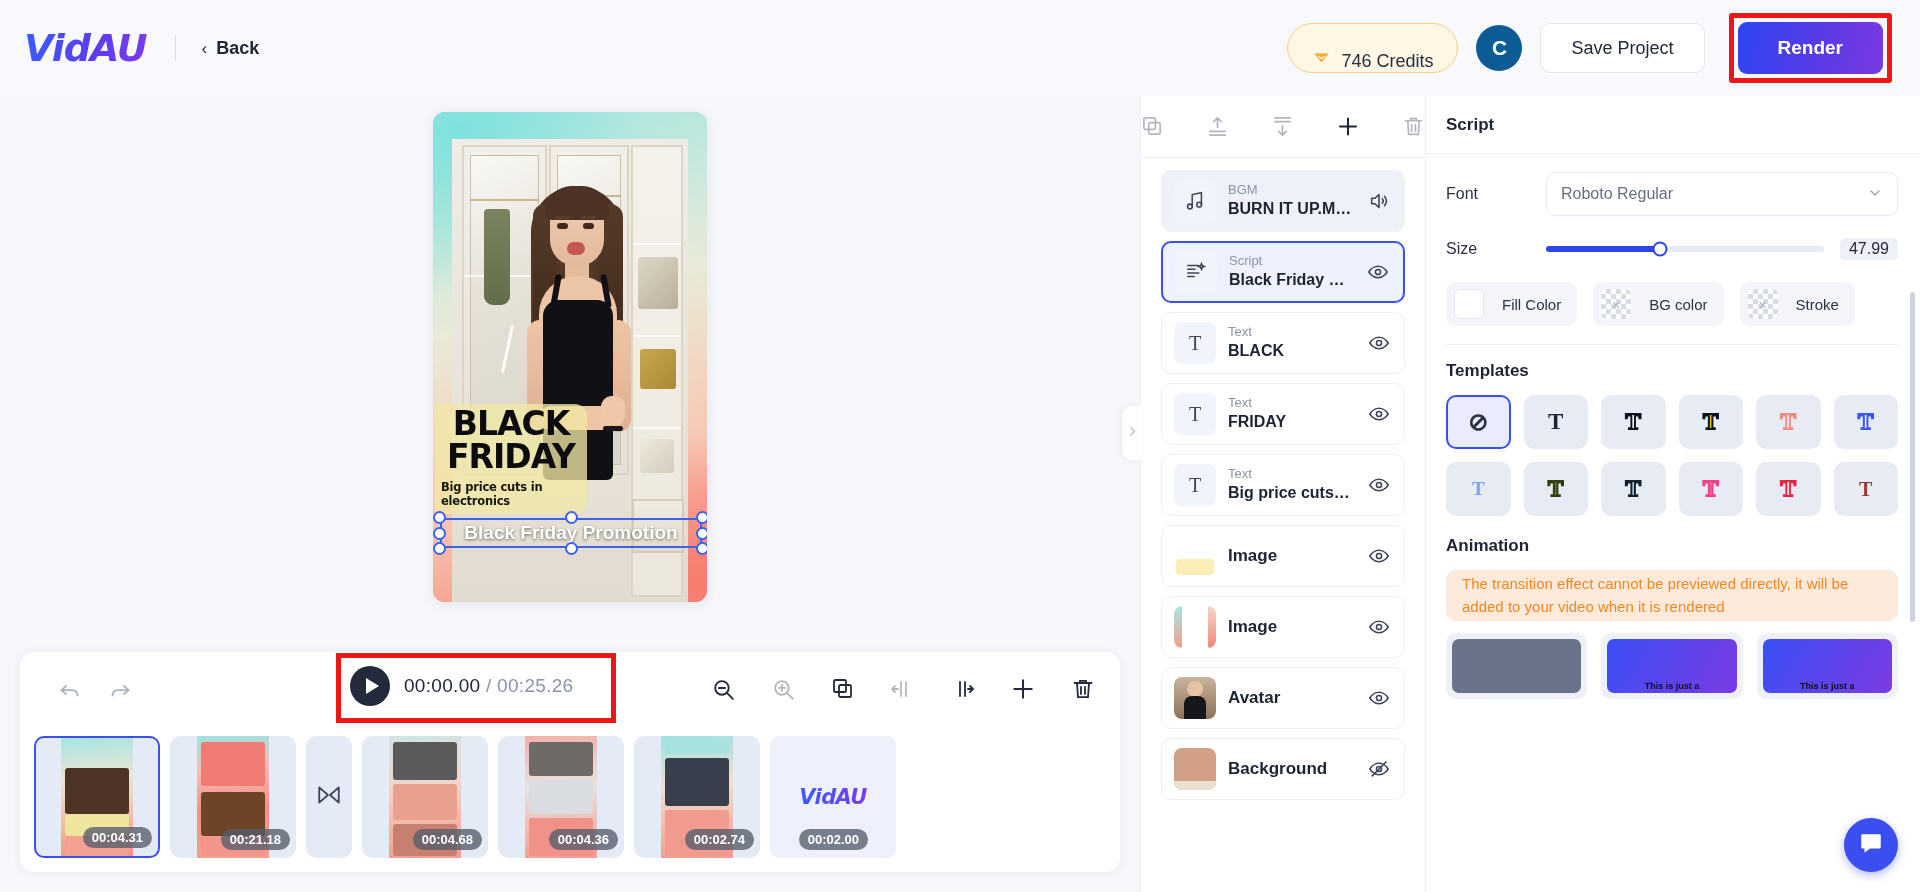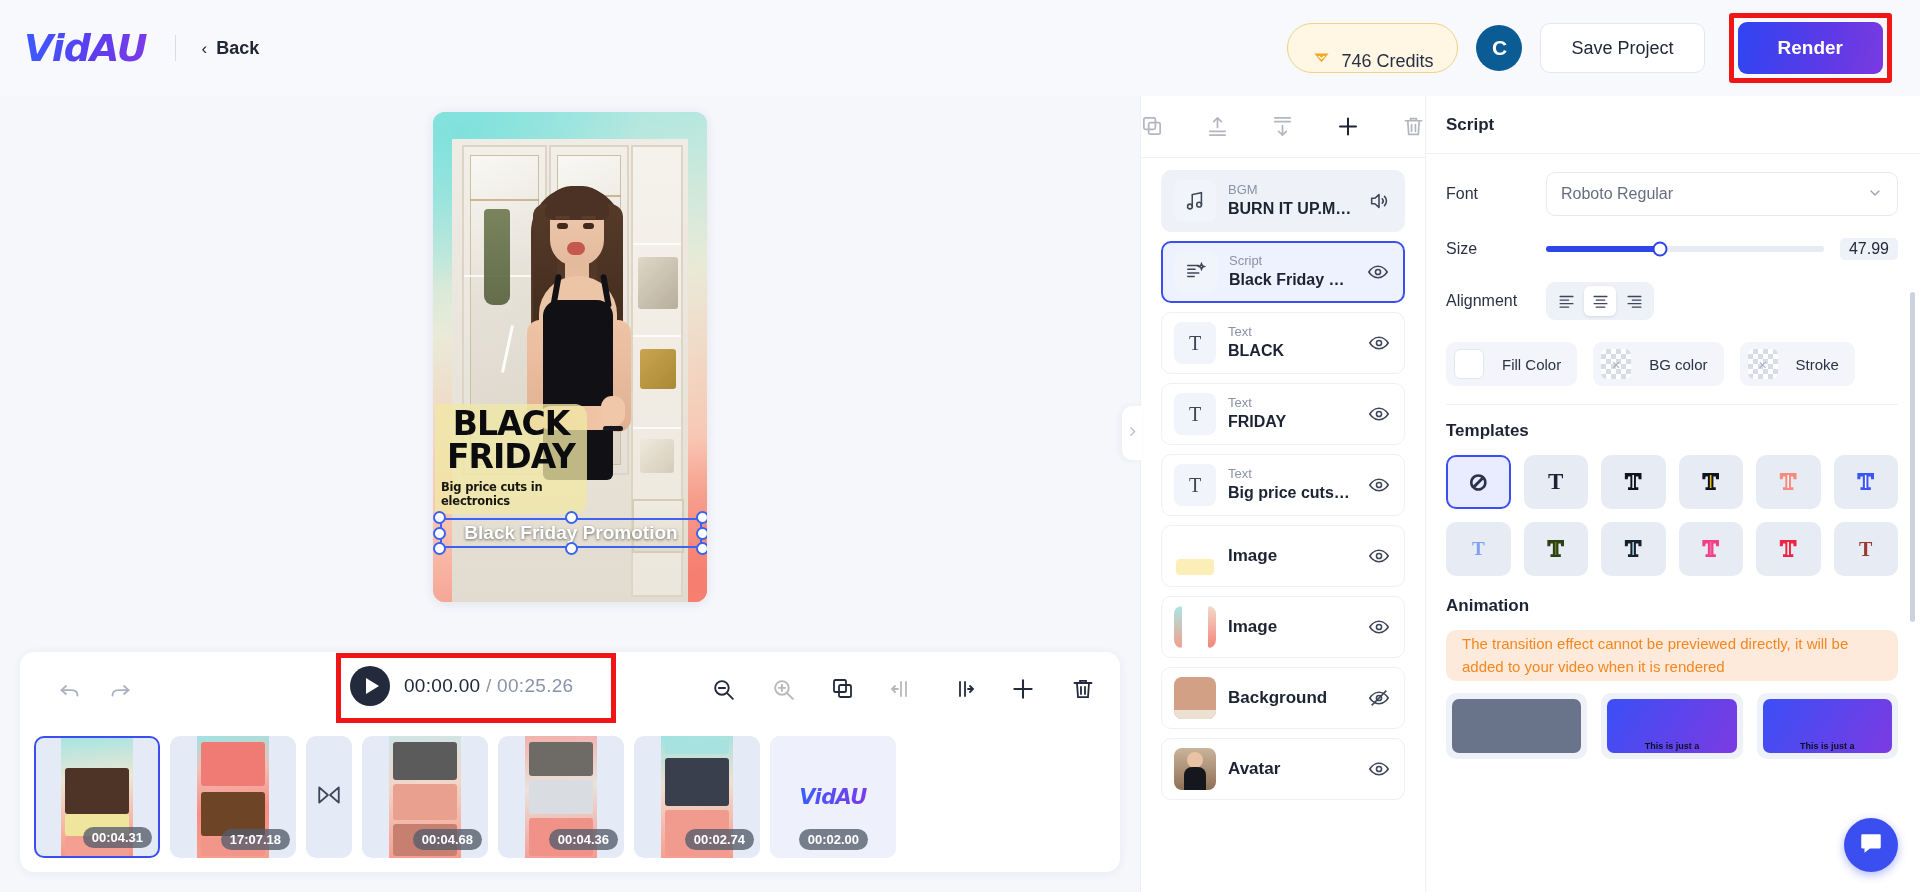--- a/index.html
+++ b/index.html
@@ -569,21 +569,21 @@
         </div>
         <div class="clip-dur">00:04.31</div>
       </div>
 
       <div class="clip">
         <div class="clip-img th2">
           <div class="th-mini" style="top:6px;height:44px;background:#f07b74"></div>
           <div class="th-mini" style="top:56px;height:44px;background:#6e4426"></div>
           <div class="th-mini" style="top:102px;height:18px;background:#f3968a"></div>
         </div>
-        <div class="clip-dur">17:07.18</div>
+        <div class="clip-dur">00:21.18</div>
       </div>
 
       <div class="trans">
         <span>
           <svg width="26" height="26" viewBox="0 0 24 24" fill="none" stroke="#3e4657" stroke-width="1.7" stroke-linejoin="round">
             <path d="M3 5v14l8-7zM21 5v14l-8-7z"></path>
           </svg>
         </span>
       </div>
 
@@ -776,47 +776,47 @@
       </div>
       <div class="ly-eye">
         <svg width="22" height="22" viewBox="0 0 24 24" fill="none" stroke="#3e4657" stroke-width="1.7">
           <path d="M2 12s3.8-6.2 10-6.2S22 12 22 12s-3.8 6.2-10 6.2S2 12 2 12z"></path>
             <circle cx="12" cy="12" r="2.8"></circle>
         </svg>
       </div>
     </div>
 
     <div class="layer">
+      <div class="ly-thumb" style="background:linear-gradient(180deg,#c9b49c,#8f7055);position:relative">
+        <div style="position:absolute;left:13px;top:4px;width:16px;height:16px;border-radius:50%;background:#e7c2a4"></div>
+        <div style="position:absolute;left:10px;top:19px;width:22px;height:23px;border-radius:8px 8px 0 0;background:#16171c"></div>
+      </div>
+      <div class="ly-txt">
+        <div class="ly-name single">Avatar</div>
+      </div>
+      <div class="ly-eye">
+        <svg width="22" height="22" viewBox="0 0 24 24" fill="none" stroke="#3e4657" stroke-width="1.7">
+          <path d="M2 12s3.8-6.2 10-6.2S22 12 22 12s-3.8 6.2-10 6.2S2 12 2 12z"></path>
+            <circle cx="12" cy="12" r="2.8"></circle>
+        </svg>
+      </div>
+    </div>
+
+    <div class="layer">
       <div class="ly-thumb" style="background:#d2a185;position:relative">
         <div style="position:absolute;left:0;right:0;bottom:0;height:9px;background:#ece0d2"></div>
       </div>
       <div class="ly-txt">
         <div class="ly-name single">Background</div>
       </div>
       <div class="ly-eye">
         <svg width="22" height="22" viewBox="0 0 24 24" fill="none" stroke="#3e4657" stroke-width="1.7">
           <path d="M2 12s3.8-6.2 10-6.2S22 12 22 12s-3.8 6.2-10 6.2S2 12 2 12z"></path>
             <circle cx="12" cy="12" r="2.8"></circle>
             <path d="M4 20 20 4"></path>
-        </svg>
-      </div>
-    </div>
-
-    <div class="layer">
-      <div class="ly-thumb" style="background:linear-gradient(180deg,#c9b49c,#8f7055);position:relative">
-        <div style="position:absolute;left:13px;top:4px;width:16px;height:16px;border-radius:50%;background:#e7c2a4"></div>
-        <div style="position:absolute;left:10px;top:19px;width:22px;height:23px;border-radius:8px 8px 0 0;background:#16171c"></div>
-      </div>
-      <div class="ly-txt">
-        <div class="ly-name single">Avatar</div>
-      </div>
-      <div class="ly-eye">
-        <svg width="22" height="22" viewBox="0 0 24 24" fill="none" stroke="#3e4657" stroke-width="1.7">
-          <path d="M2 12s3.8-6.2 10-6.2S22 12 22 12s-3.8 6.2-10 6.2S2 12 2 12z"></path>
-            <circle cx="12" cy="12" r="2.8"></circle>
         </svg>
       </div>
     </div>
 
   </div>
 </div>
 
 <div class="inspector">
   <div class="insp-title">Script</div>
 
@@ -838,40 +838,20 @@
       <div class="row-label">Size</div>
       <div class="slider-wrap">
         <div class="track">
           <div class="fill"></div>
           <div class="knob"></div>
         </div>
         <div class="size-val">47.99</div>
       </div>
     </div>
 
-    <div class="row">
-      <div class="row-label">Alignment</div>
-      <div class="align-group">
-        <div class="align-btn">
-          <svg width="17" height="17" viewBox="0 0 24 24" fill="none" stroke="#3e4657" stroke-width="1.9" stroke-linecap="round">
-              <path d="M3 5h18M3 10h12M3 15h18M3 20h12"></path>
-            </svg>
-        </div>
-        <div class="align-btn on">
-          <svg width="17" height="17" viewBox="0 0 24 24" fill="none" stroke="#3e4657" stroke-width="1.9" stroke-linecap="round">
-              <path d="M3 5h18M6 10h12M3 15h18M6 20h12"></path>
-            </svg>
-        </div>
-        <div class="align-btn">
-          <svg width="17" height="17" viewBox="0 0 24 24" fill="none" stroke="#3e4657" stroke-width="1.9" stroke-linecap="round">
-              <path d="M3 5h18M9 10h12M3 15h18M9 20h12"></path>
-            </svg>
-        </div>
-      </div>
-    </div>
 
     <div class="color-row">
       <div class="color-chip">
         <span class="sw white"></span>
         <span>Fill Color</span>
       </div>
       <div class="color-chip">
         <span class="sw trans"></span>
         <span>BG color</span>
       </div>

